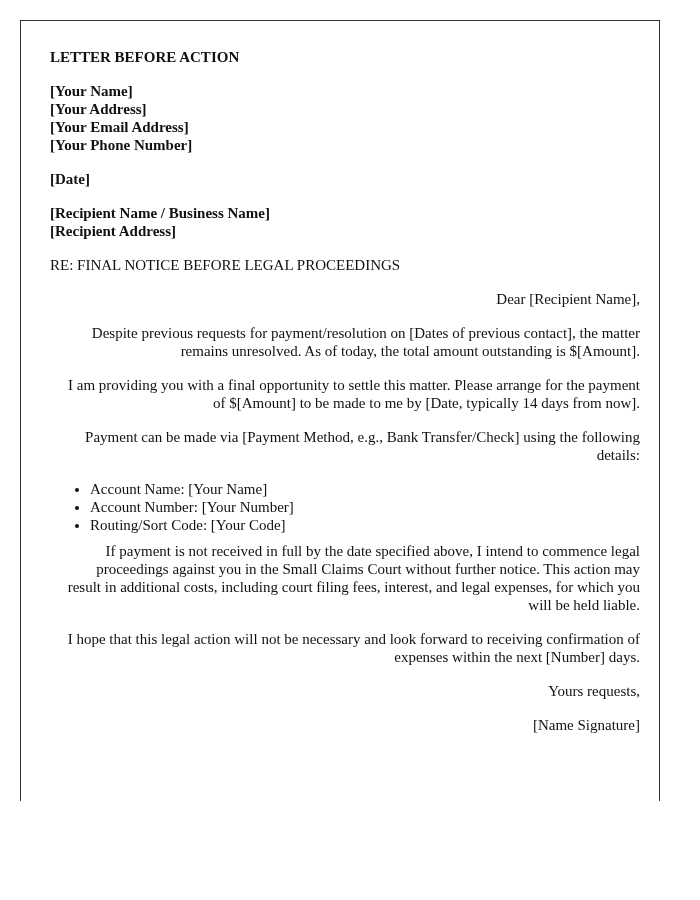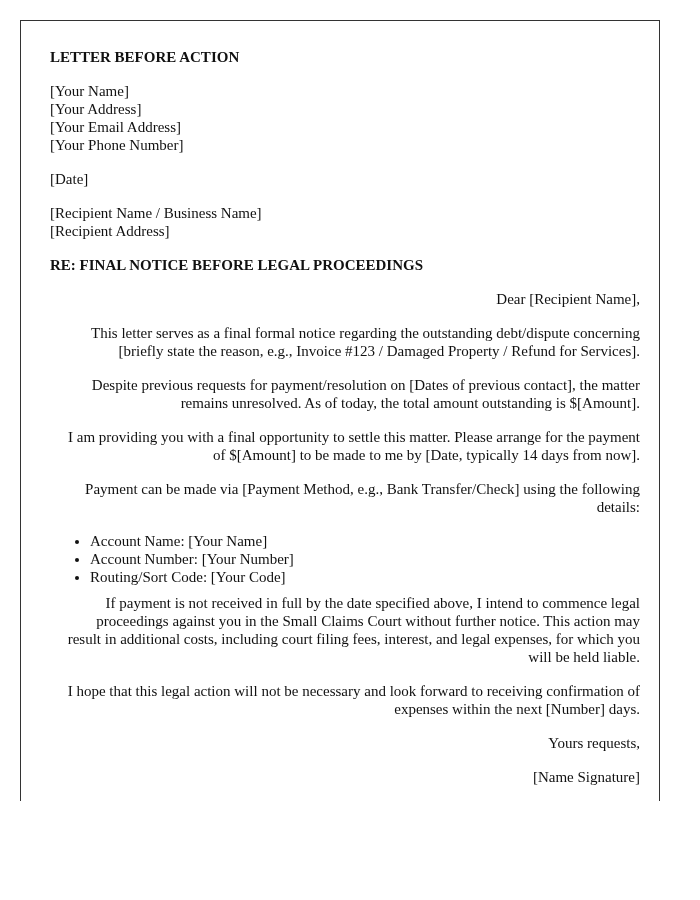--- a/index.html
+++ b/index.html
@@ -35,26 +35,27 @@
       font-size: 15px;
       line-height: 18px;
     }
     .title {
       font-weight: bold;
       font-size: 15px;
       margin: 0 0 16px 0;
     }
     .block {
       margin: 11px 0 16px 0;
+      font-weight: bold;
     }
     .block .line {
       display: block;
     }
     .re {
-      font-weight: bold;
+      font-weight: normal;
       margin: 0 0 16px 0;
     }
     p {
       margin: 0 0 16px 16px;
       text-align: right;
     }
     ul {
       margin: 0 0 8px 0;
       padding-left: 40px;
     }
@@ -84,21 +85,20 @@
 
     <div class="block">
       <span class="line">[Recipient Name / Business Name]</span>
       <span class="line">[Recipient Address]</span>
     </div>
 
     <div class="re">RE: FINAL NOTICE BEFORE LEGAL PROCEEDINGS</div>
 
     <p>Dear [Recipient Name],</p>
 
-    <p>This letter serves as a final formal notice regarding the outstanding debt/dispute concerning [briefly state the reason, e.g., Invoice #123 / Damaged Property / Refund for Services].</p>
     <p>Despite previous requests for payment/resolution on [Dates of previous contact], the matter remains unresolved. As of today, the total amount outstanding is $[Amount].</p>
     <p>I am providing you with a final opportunity to settle this matter. Please arrange for the payment of $[Amount] to be made to me by [Date, typically 14 days from now].</p>
     <p>Payment can be made via [Payment Method, e.g., Bank Transfer/Check] using the following details:</p>
 
     <ul>
       <li>Account Name: [Your Name]</li>
       <li>Account Number: [Your Number]</li>
       <li>Routing/Sort Code: [Your Code]</li>
     </ul>
 

